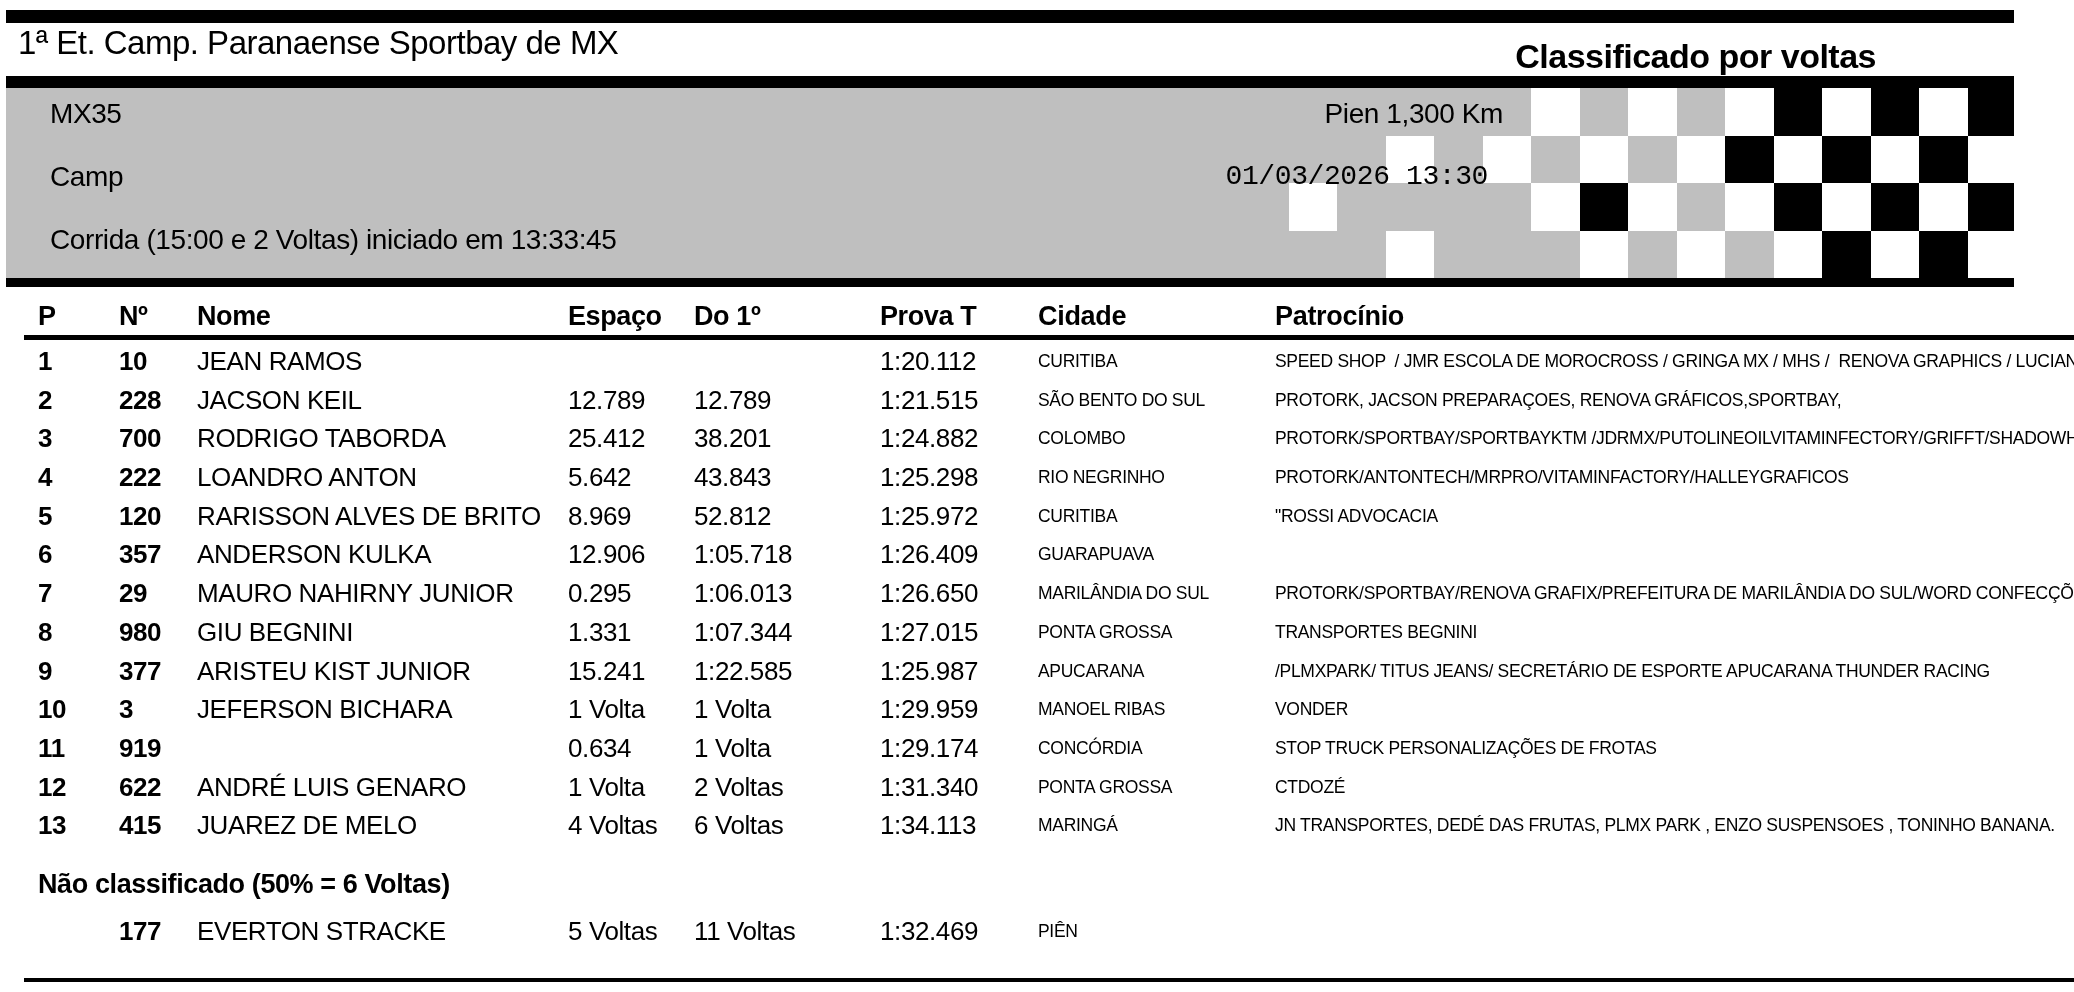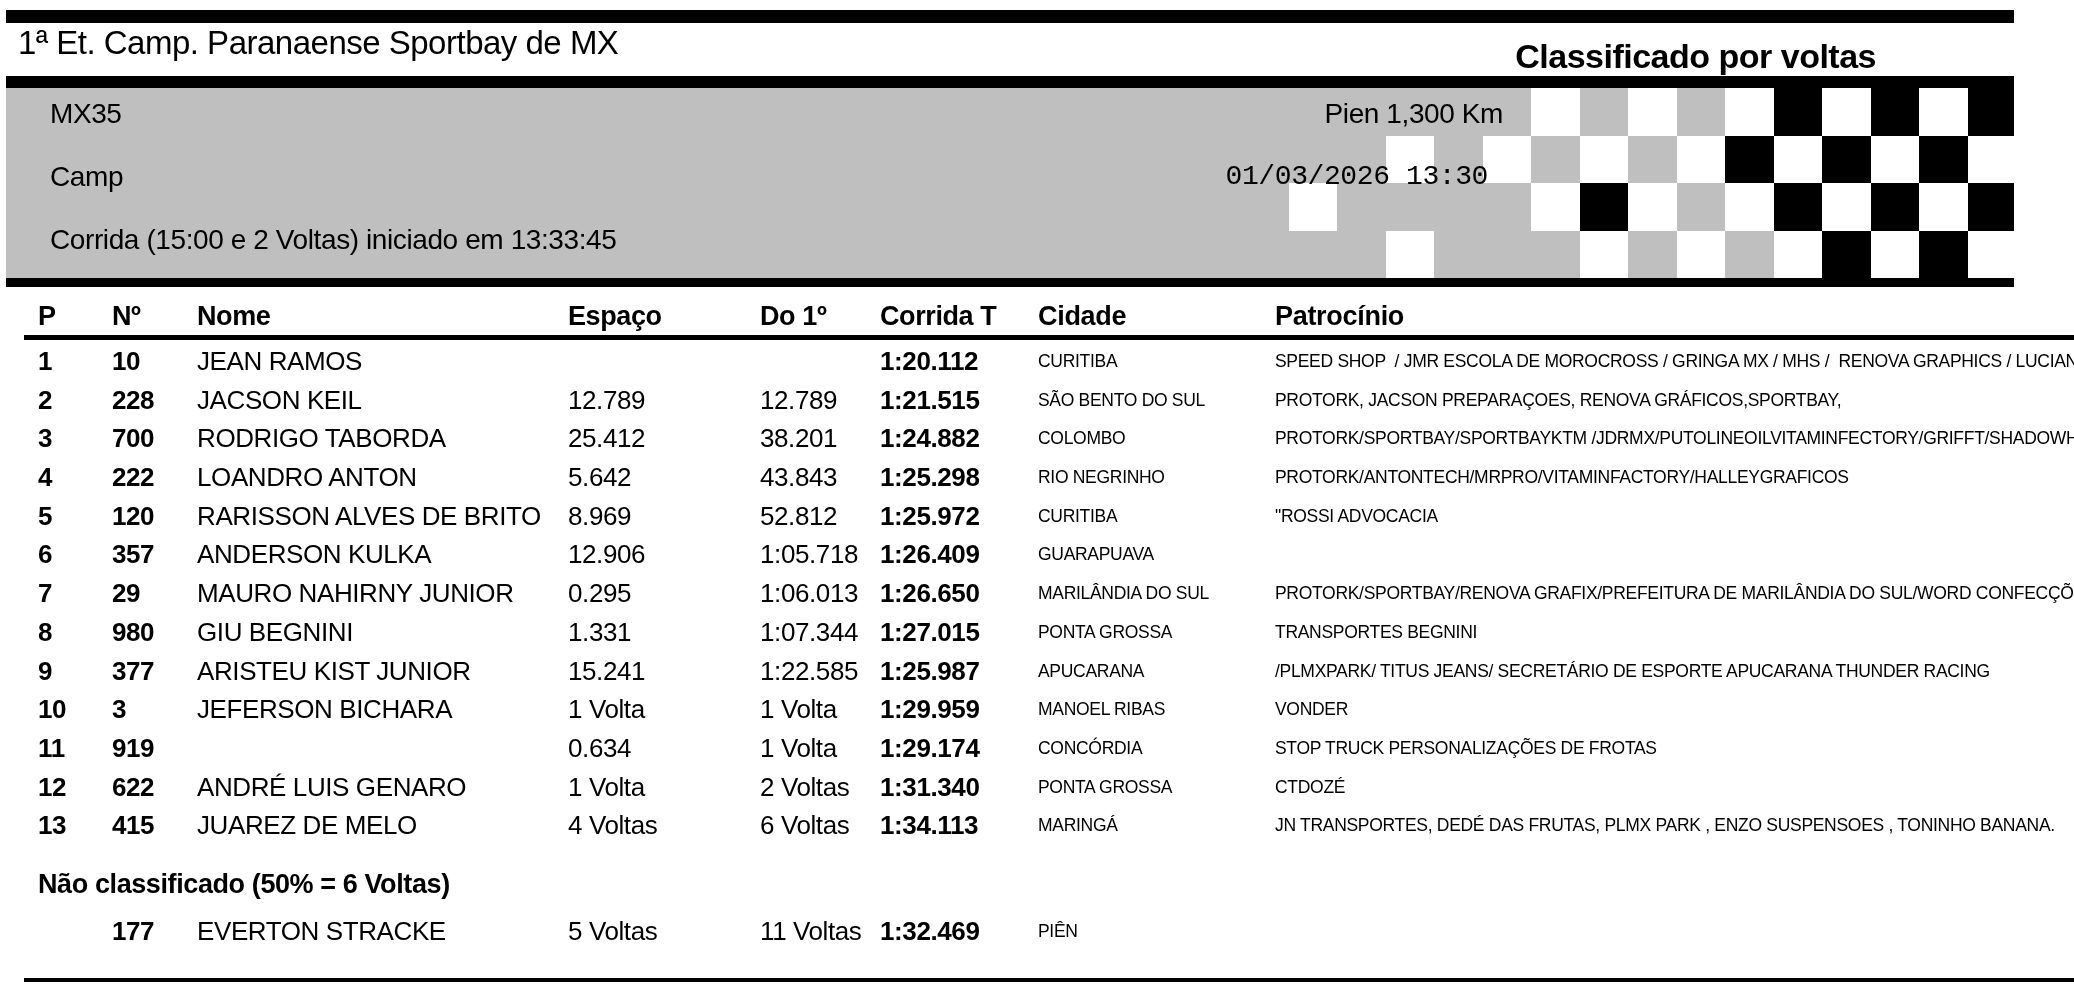--- a/index.html
+++ b/index.html
@@ -20,25 +20,25 @@
   #race-info-label{left:44px;top:136px;}
   #track-label{right:511px;top:10px;}
   #datetime-label{right:526px;top:73px;font-family:Liberation Mono, monospace;}
   #checkered-flag{position:absolute;left:1234px;top:0;width:776px;height:190px;z-index:1;}
   .flag-cell{position:absolute;width:48.5px;height:47.5px;}
   .rule{position:absolute;left:24px;width:2050px;background:#000;}
   #header-rule{top:335px;height:5px;}
   #bottom-rule{top:978px;height:4px;}
   .cell{position:absolute;top:0;white-space:pre;font-size:26px;line-height:38.7px;letter-spacing:-0.4px;}
   .c-p{left:38px;font-weight:bold;}
-  .c-num{left:112px;font-weight:bold;}
+  .c-num{left:119px;font-weight:bold;}
   .c-name{left:197px;}
   .c-gap{left:568px;}
-  .c-do1{left:760px;}
-  .c-best{left:880px;font-weight:bold;}
+  .c-do1{left:694px;}
+  .c-best{left:880px;font-weight:normal;}
   .c-city{left:1038px;font-size:17.5px;letter-spacing:-0.3px;}
   .c-sponsor{left:1275px;font-size:17.5px;letter-spacing:-0.3px;text-align:right;}
   #results-header{position:absolute;left:0;top:297px;width:2074px;height:38px;}
   #results-header .cell{font-weight:bold;font-size:27px;line-height:38px;}
   #results-rows{position:absolute;left:0;top:342px;width:2074px;}
   #unclassified-rows{position:absolute;left:0;top:912px;width:2074px;}
   .trow{position:relative;height:38.7px;width:2074px;}
   #unclassified-title{position:absolute;left:38px;top:869px;font-size:27px;font-weight:bold;line-height:30px;letter-spacing:-0.4px;white-space:pre;}
 </style>
 </head>
@@ -128,21 +128,21 @@
   </div>
 
   <div id="band-bottom-bar" class="bar"></div>
 
   <div id="results-header">
     <span class="cell c-p">P</span>
     <span class="cell c-num">Nº</span>
     <span class="cell c-name">Nome</span>
     <span class="cell c-gap">Espaço</span>
     <span class="cell c-do1">Do 1º</span>
-    <span class="cell c-best">Corrida T</span>
+    <span class="cell c-best">Prova T</span>
     <span class="cell c-city" style="font-size:27px;">Cidade</span>
     <span class="cell c-sponsor" style="font-size:27px;">Patrocínio</span>
   </div>
 
   <div id="header-rule" class="rule"></div>
 
   <div id="results-rows">
       <div class="trow">
         <span class="cell c-p">1</span>
         <span class="cell c-num">10</span>

